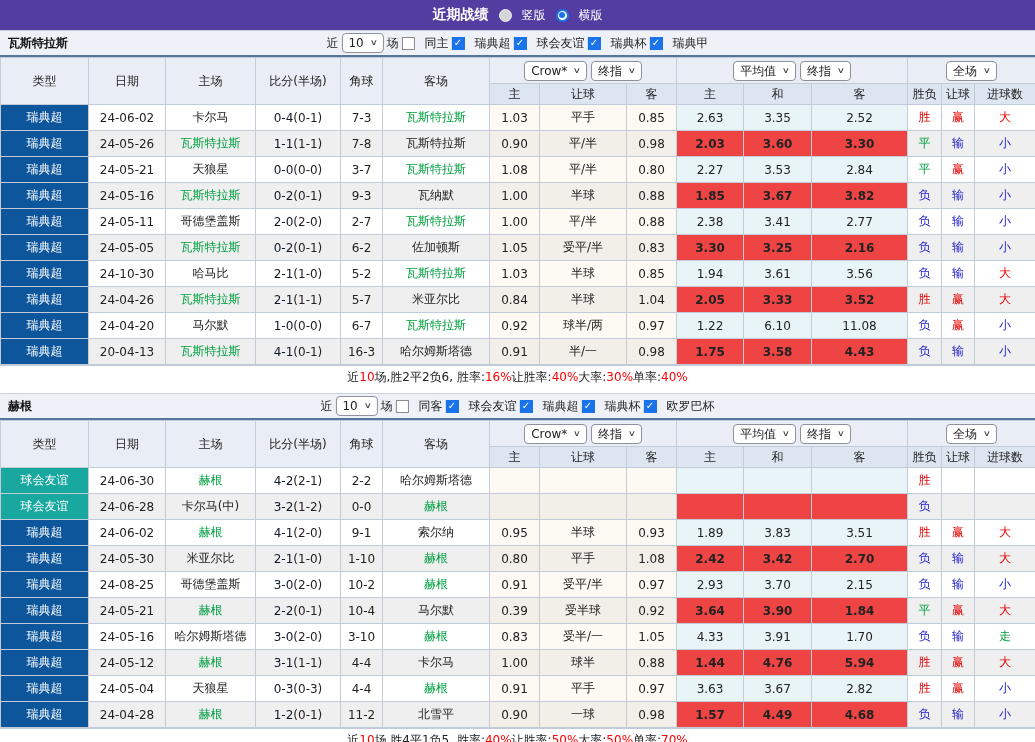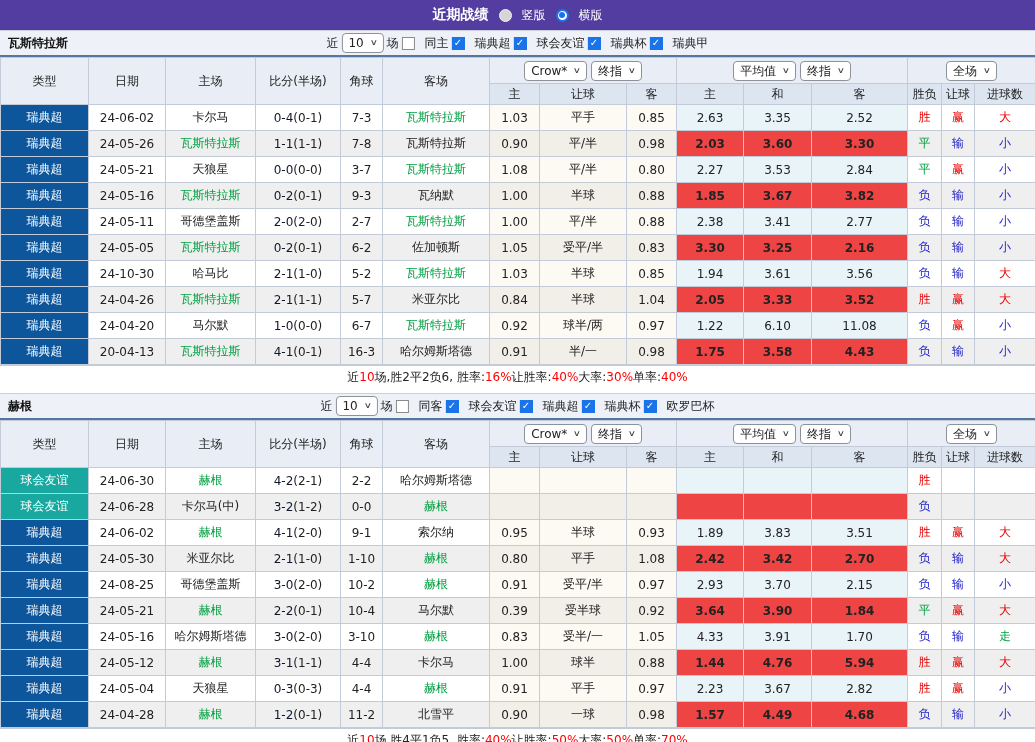--- a/index.html
+++ b/index.html
@@ -575,21 +575,21 @@
           <tr>
             <td class="plain tnavy">瑞典超</td>
             <td class="plain">24-05-04</td>
             <td class="plain"><span>天狼星</span></td>
             <td class="plain"><span class="ft">0-3</span><span class="ht">(0-3)</span></td>
             <td class="plain">4-4</td>
             <td class="plain"><span class="hl">赫根</span></td>
             <td class="asian">0.91</td>
             <td class="asian">平手</td>
             <td class="asian">0.97</td>
-            <td class="euro">2.23</td>
+            <td class="euro">3.63</td>
             <td class="euro">3.67</td>
             <td class="euro">2.82</td>
             <td class="plain" style="color: rgb(232, 0, 0);">胜</td>
             <td class="plain" style="color: rgb(232, 0, 0);">赢</td>
             <td class="plain" style="color: rgb(33, 33, 204);">小</td>
           </tr>
           <tr class="even">
             <td class="plain tnavy">瑞典超</td>
             <td class="plain">24-04-28</td>
             <td class="plain"><span class="hl">赫根</span></td>

